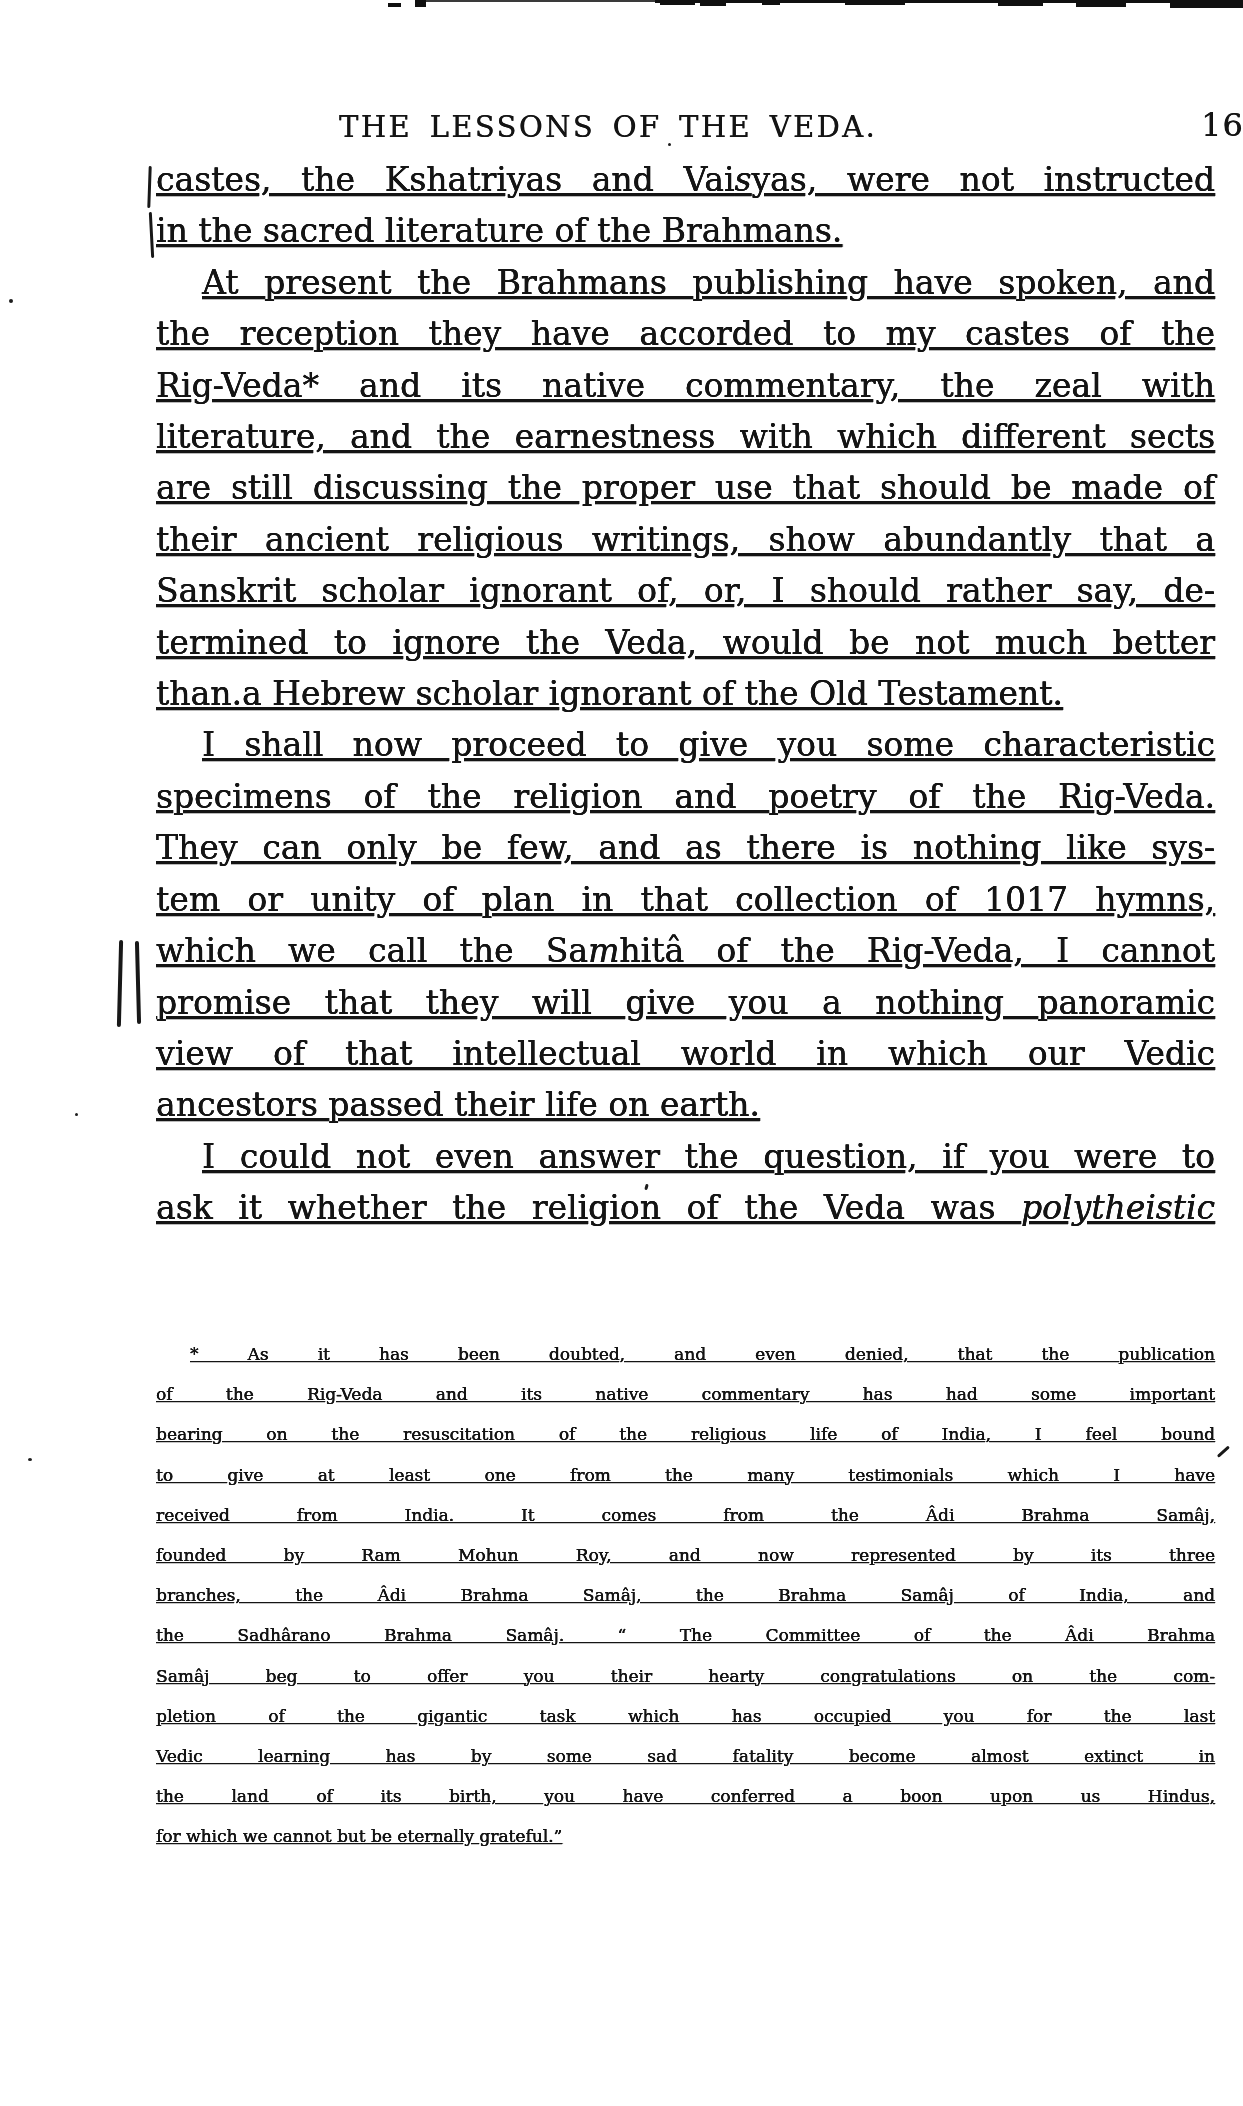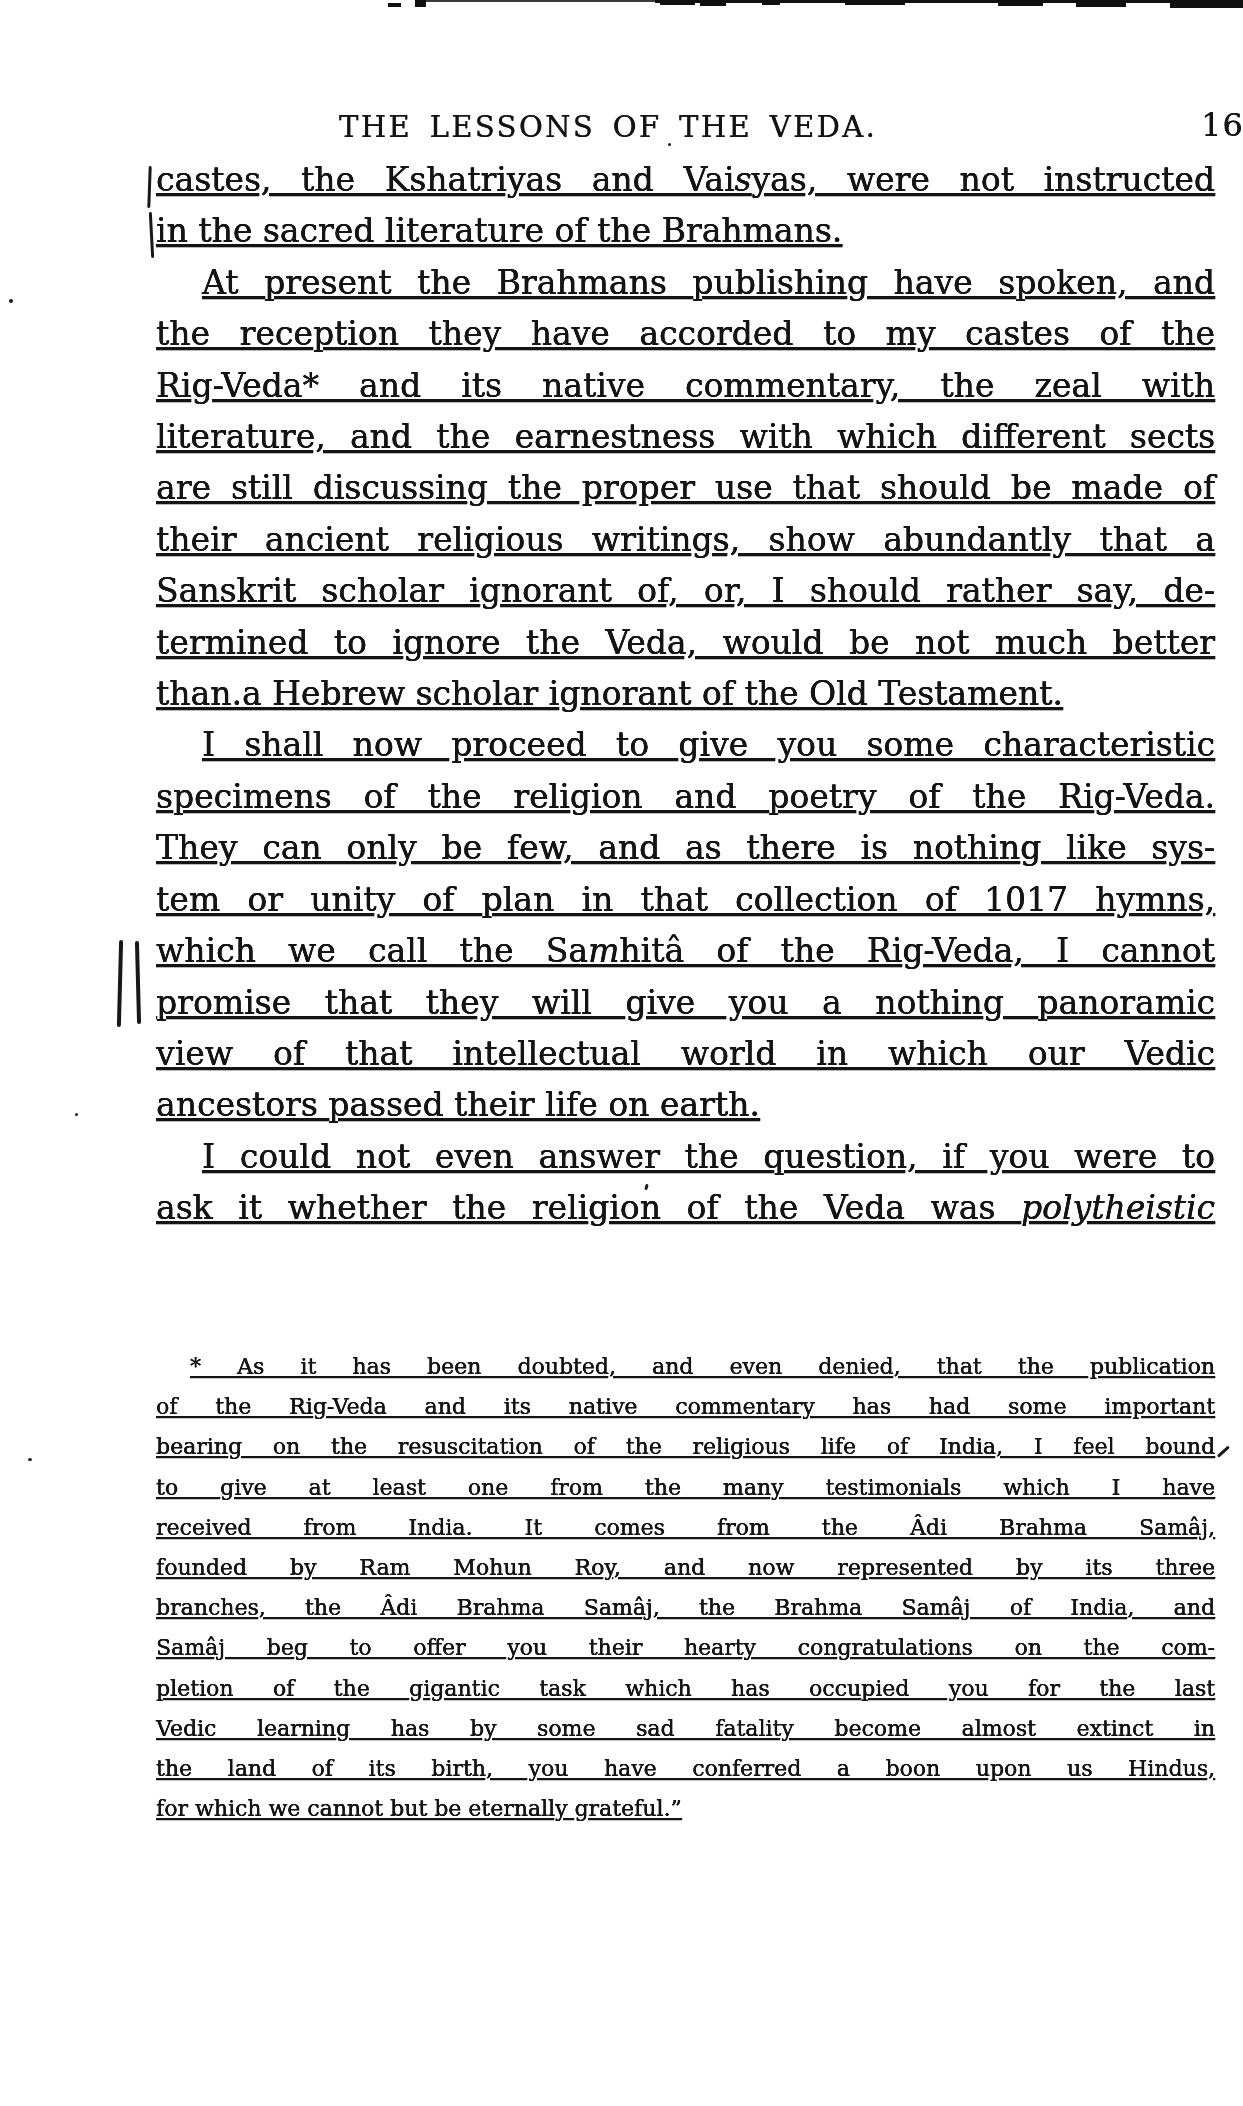--- a/index.html
+++ b/index.html
@@ -24,23 +24,22 @@
     text-shadow:0.4px 0 currentColor;
   }
   
   .body-text{
     position:absolute;left:156px;top:154px;width:1059px;
     font-size:33px;line-height:51.4px;
     text-shadow:0.35px 0 currentColor, 0 0.3px currentColor;
   }
   .footnote-text{
     position:absolute;left:156px;top:1334px;width:1059px;
-    font-size:22px;line-height:40.2px;
+    font-size:17px;line-height:40.2px;
     text-shadow:0.3px 0 currentColor, 0 0.25px currentColor;
-    margin-top:13px;
   }
   .line{
     text-align:justify;
     text-align-last:justify;
     text-decoration:underline;
   }
   .line.para-last{text-align-last:left;}
   .body-text .line.indent{padding-left:46px;}
   .footnote-text .line.indent{padding-left:34px;}
   .it{font-style:italic;}
@@ -105,20 +104,21 @@
 
   <div id="footnote-text" class="footnote-text">
       <div>
         <div class="line indent"><span>* As it has been doubted, and even denied, that the publication</span></div>
         <div class="line"><span>of the Rig-Veda and its native commentary has had some important</span></div>
         <div class="line"><span>bearing on the resuscitation of the religious life of India, I feel bound</span></div>
         <div class="line"><span>to give at least one from the many testimonials which I have</span></div>
         <div class="line"><span>received from India. It comes from the Âdi Brahma Samâj,</span></div>
         <div class="line"><span>founded by Ram Mohun Roy, and now represented by its three</span></div>
         <div class="line"><span>branches, the Âdi Brahma Samâj, the Brahma Samâj of India, and</span></div>
+        <div class="line"><span>the Sadhârano Brahma Samâj. “ The Committee of the Âdi Brahma</span></div>
         <div class="line"><span>Samâj beg to offer you their hearty congratulations on the com-</span></div>
         <div class="line"><span>pletion of the gigantic task which has occupied you for the last</span></div>
         <div class="line"><span>Vedic learning has by some sad fatality become almost extinct in</span></div>
         <div class="line"><span>the land of its birth, you have conferred a boon upon us Hindus,</span></div>
         <div class="line para-last"><span>for which we cannot but be eternally grateful.”</span></div>
       </div>
     </div>
 
   <div>
     <div class="stroke" style="left:148px;top:166px;width:3px;height:42px;transform:rotate(2deg);"></div>

